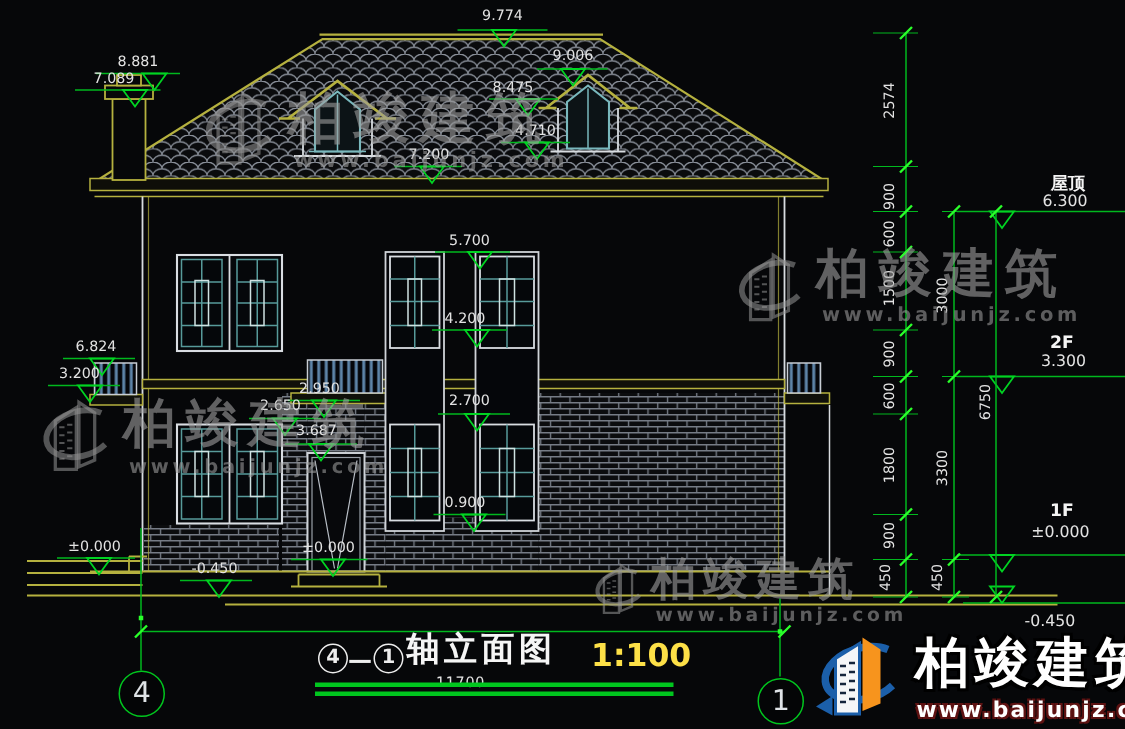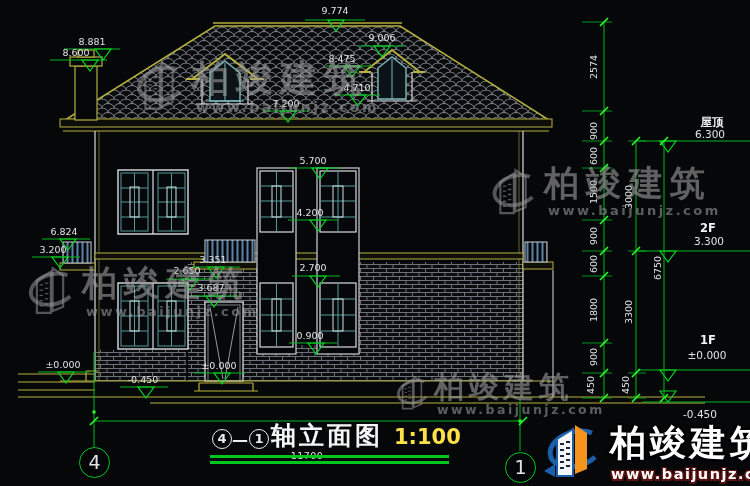--- a/index.html
+++ b/index.html
@@ -20,21 +20,21 @@
               letter-spacing:2.5px;white-space:nowrap;line-height:1;}
   
   #logo .logo-brand{position:absolute;font-weight:bold;color:#fff;letter-spacing:4px;white-space:nowrap;
      line-height:1;text-shadow:2px 2px 0 #000,-2px -2px 0 #000,2px -2px 0 #000,-2px 2px 0 #000,0 2px 0 #000,2px 0 0 #000;}
   #logo .logo-url{position:absolute;font-weight:bold;color:#fff;letter-spacing:1.5px;white-space:nowrap;
      line-height:1;text-shadow:1.5px 1.5px 0 #5e1212,-1.5px -1.5px 0 #5e1212,1.5px -1.5px 0 #5e1212,-1.5px 1.5px 0 #5e1212;}
   
   .t-circle{position:absolute;width:18px;height:18px;border:1.6px solid #ededed;border-radius:50%;
      color:#ededed;font-size:13px;font-weight:bold;text-align:center;line-height:18px;}
   .t-dash{position:absolute;color:#ededed;font-size:16px;font-weight:bold;line-height:1;}
-  .t-main{position:absolute;color:#f5f5f5;font-size:25px;font-weight:bold;letter-spacing:3px;line-height:1;}
+  .t-main{position:absolute;color:#f5f5f5;font-size:22px;font-weight:bold;letter-spacing:3px;line-height:1;}
   .t-scale{position:absolute;color:#fde047;font-size:21px;font-weight:bold;line-height:1;}
   .t-bar{position:absolute;height:3px;background:#00c61e;}
   
   .bubble{position:absolute;width:29px;height:29px;border:1.6px solid #00c61e;border-radius:50%;
      color:#dfe3e6;font-size:19px;text-align:center;line-height:29px;background:rgba(0,0,0,.25);}
 </style>
 </head>
 <body>
 
 <div id="canvas">
@@ -238,30 +238,30 @@
   <path d="M632,145 L640,137 M632,255 L640,247 M632,377 L640,369 M632,402 L640,394"></path>
   <path d="M660,145 L668,137 M660,402 L668,394"></path>
   <path d="M90,425 L98,417 M519,425 L527,417"></path>
   <rect x="92.5" y="410.5" width="3" height="3" fill="#2aff2a" stroke="none"></rect>
   <rect x="518.5" y="419.5" width="3" height="3" fill="#2aff2a" stroke="none"></rect>
 </g>
 </svg>
 
 <span class="lbl" style="left:335px;top:6px">9.774</span>
 <span class="lbl" style="left:92px;top:37px">8.881</span>
-<span class="lbl" style="left:76px;top:48px">8.600</span>
+<span class="lbl" style="left:76px;top:48px">7.089</span>
 <span class="lbl" style="left:382px;top:33px">9.006</span>
 <span class="lbl" style="left:342px;top:54px">8.475</span>
 <span class="lbl" style="left:357px;top:83px">4.710</span>
 <span class="lbl" style="left:286px;top:99px">7.200</span>
 <span class="lbl" style="left:313px;top:156px">5.700</span>
 <span class="lbl" style="left:310px;top:208px">4.200</span>
 <span class="lbl" style="left:64px;top:227px">6.824</span>
 <span class="lbl" style="left:53px;top:245px">3.200</span>
-<span class="lbl" style="left:213px;top:255px">3.351</span>
+<span class="lbl" style="left:213px;top:255px">2.950</span>
 <span class="lbl" style="left:187px;top:266px">2.650</span>
 <span class="lbl" style="left:313px;top:263px">2.700</span>
 <span class="lbl" style="left:211px;top:283px">3.687</span>
 <span class="lbl" style="left:310px;top:331px">0.900</span>
 <span class="lbl" style="left:219px;top:361px">±0.000</span>
 <span class="lbl" style="left:63px;top:360px">±0.000</span>
 <span class="lbl" style="left:143px;top:375px">-0.450</span>
 
 <span class="lbl lvl-name" style="left:712px;top:117px">屋顶</span>
 <span class="lbl lvl-val" style="left:710px;top:129px">6.300</span>

